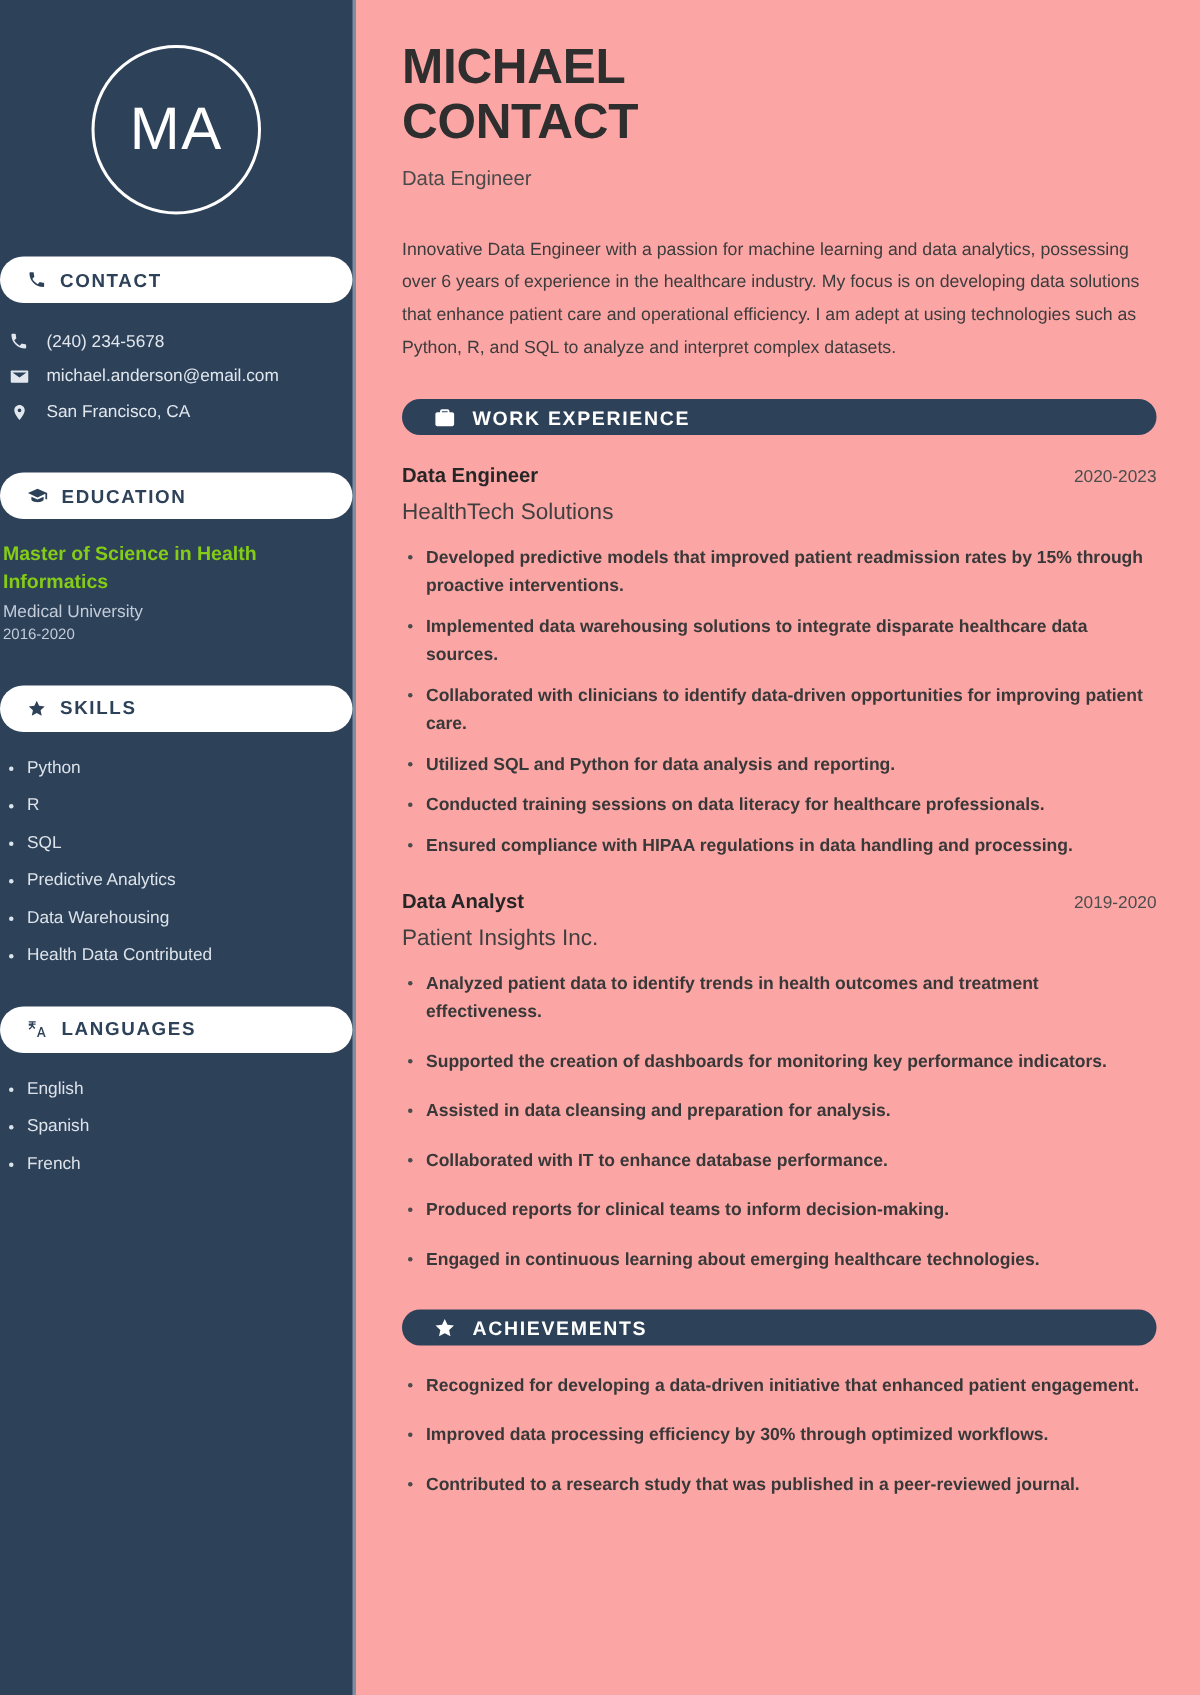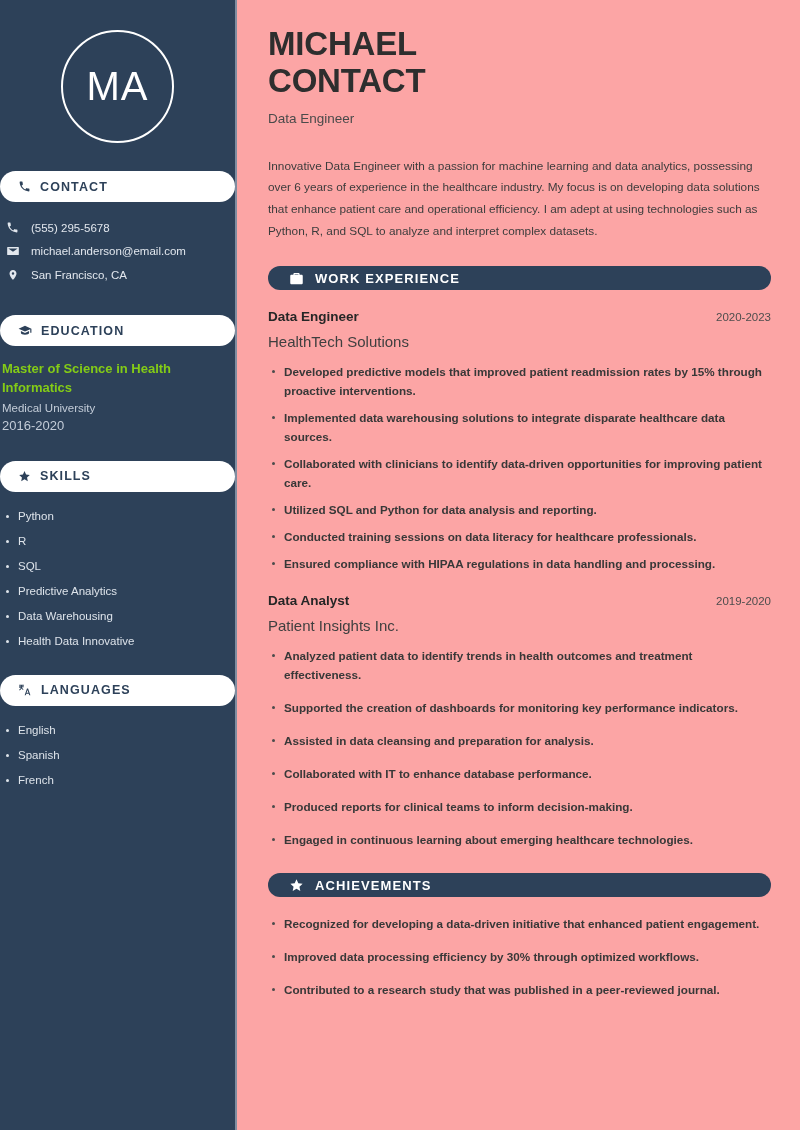--- a/index.html
+++ b/index.html
@@ -88,21 +88,21 @@
     line-height: 1.45;
     max-width: 185px;
   }
   .edu-school {
     color: #c3ccd8;
     font-size: 11.5px;
     margin-top: 4px;
   }
   .edu-dates {
     color: #c3ccd8;
-    font-size: 13px;
+    font-size: 10px;
     margin-top: 4px;
   }
 
   .side-list { margin-top: 18px; list-style: none; }
   .side-list li {
     position: relative;
     color: #dde3ea;
     font-size: 11.5px;
     padding: 0 0 0 18px;
     margin-bottom: 13px;
@@ -226,21 +226,21 @@
       <span>CONTACT</span>
     </div>
 
     <div class="contact-list">
       <div class="contact-row">
         <span class="ic">
           <svg width="13" height="13" viewBox="0 0 24 24" fill="#e2e7ee">
             <path d="M6.6 10.8c1.4 2.8 3.8 5.1 6.6 6.6l2.2-2.2c.3-.3.7-.4 1-.2 1.2.4 2.4.6 3.7.6.6 0 1 .4 1 1V20c0 .6-.4 1-1 1C10.7 21 3 13.3 3 3.9c0-.6.4-1 1-1h3.4c.6 0 1 .4 1 1 0 1.3.2 2.5.6 3.7.1.3 0 .7-.2 1l-2.2 2.2z"></path>
           </svg>
         </span>
-        <span>(555) 295-5678</span>
+        <span>(240) 234-5678</span>
       </div>
       <div class="contact-row">
         <span class="ic">
           <svg width="14" height="14" viewBox="0 0 24 24" fill="#e2e7ee">
             <path d="M3 5h18c.6 0 1 .4 1 1v12c0 .6-.4 1-1 1H3c-.6 0-1-.4-1-1V6c0-.6.4-1 1-1zm9 8.1L20 7.5H4l8 5.6z"></path>
           </svg>
         </span>
         <span>michael.anderson@email.com</span>
       </div>
       <div class="contact-row">
@@ -276,21 +276,21 @@
       </span>
       <span>SKILLS</span>
     </div>
 
     <ul class="side-list">
       <li>Python</li>
       <li>R</li>
       <li>SQL</li>
       <li>Predictive Analytics</li>
       <li>Data Warehousing</li>
-      <li>Health Data Innovative</li>
+      <li>Health Data Contributed</li>
     </ul>
 
     <div class="pill">
       <span class="ic">
         <svg width="14" height="14" viewBox="0 0 24 24" fill="#2d4159">
           <path d="M2 3h8v1.6H6.9v1.1h2.9v1.5H6.8c.5 1.4 1.4 2.6 2.6 3.5l-.9 1.4c-1-.7-1.8-1.6-2.4-2.6-.7 1.3-1.8 2.5-3.2 3.4l-1-1.4c1.5-.9 2.6-2 3.2-3.2l.1-.1H2V5.7h3.3V4.6H2V3z"></path>
           <path d="M15.4 9.6h1.9l4 11.4h-1.9l-.9-2.7h-4.3l-.9 2.7h-1.9l4-11.4zm.9 2.2-1.6 4.9h3.2l-1.6-4.9z"></path>
         </svg>
       </span>
       <span>LANGUAGES</span>

